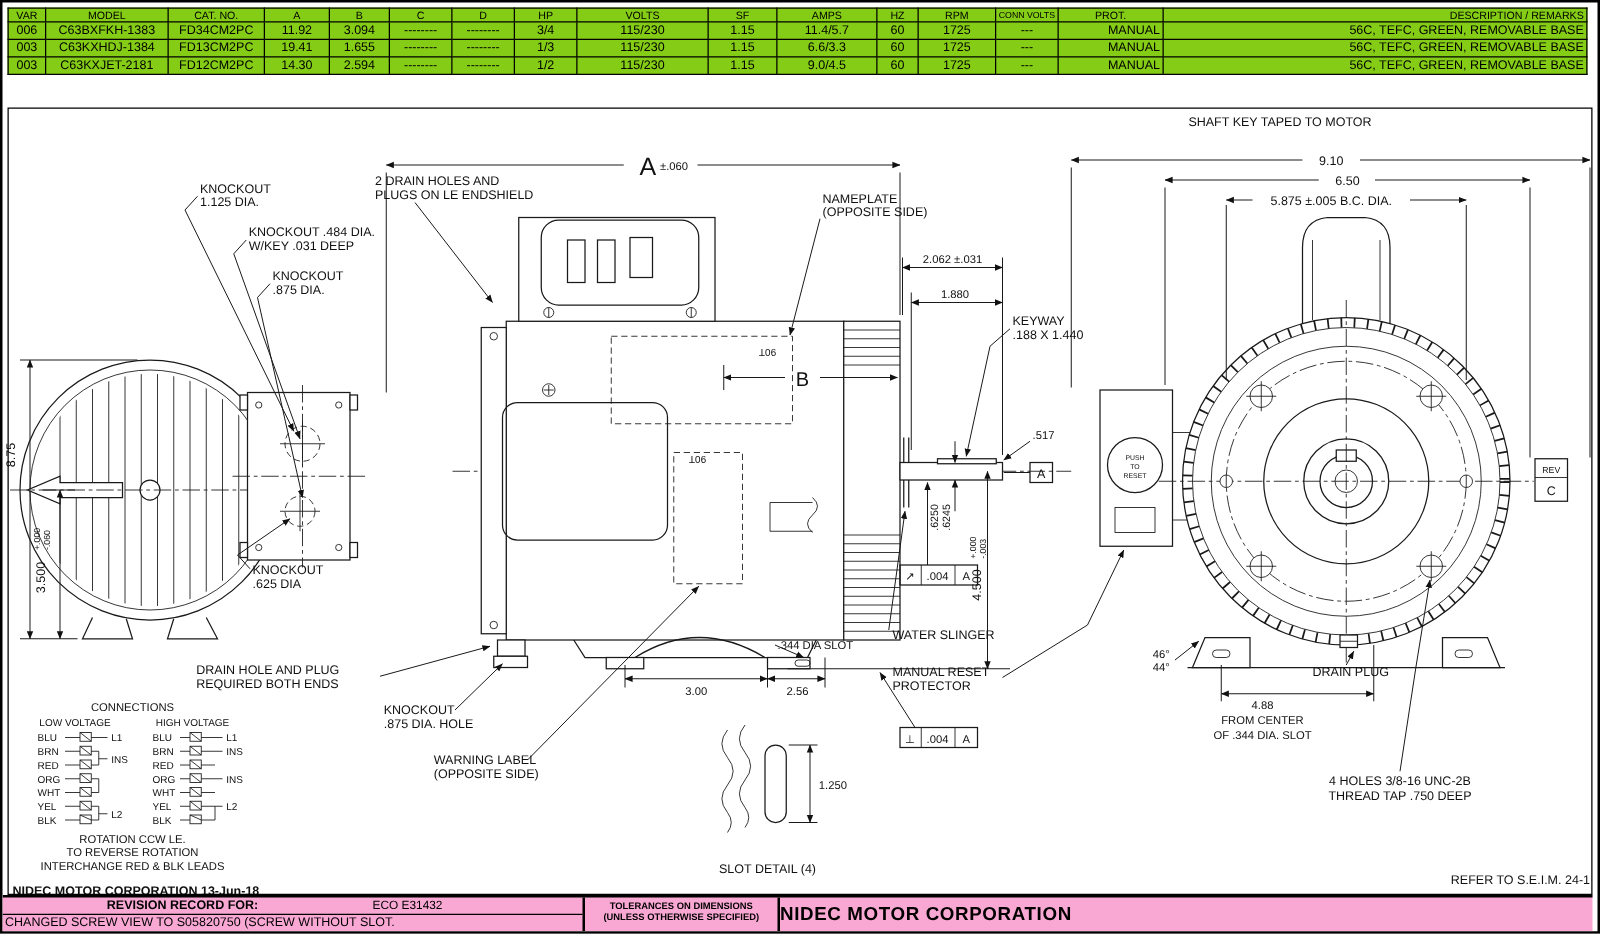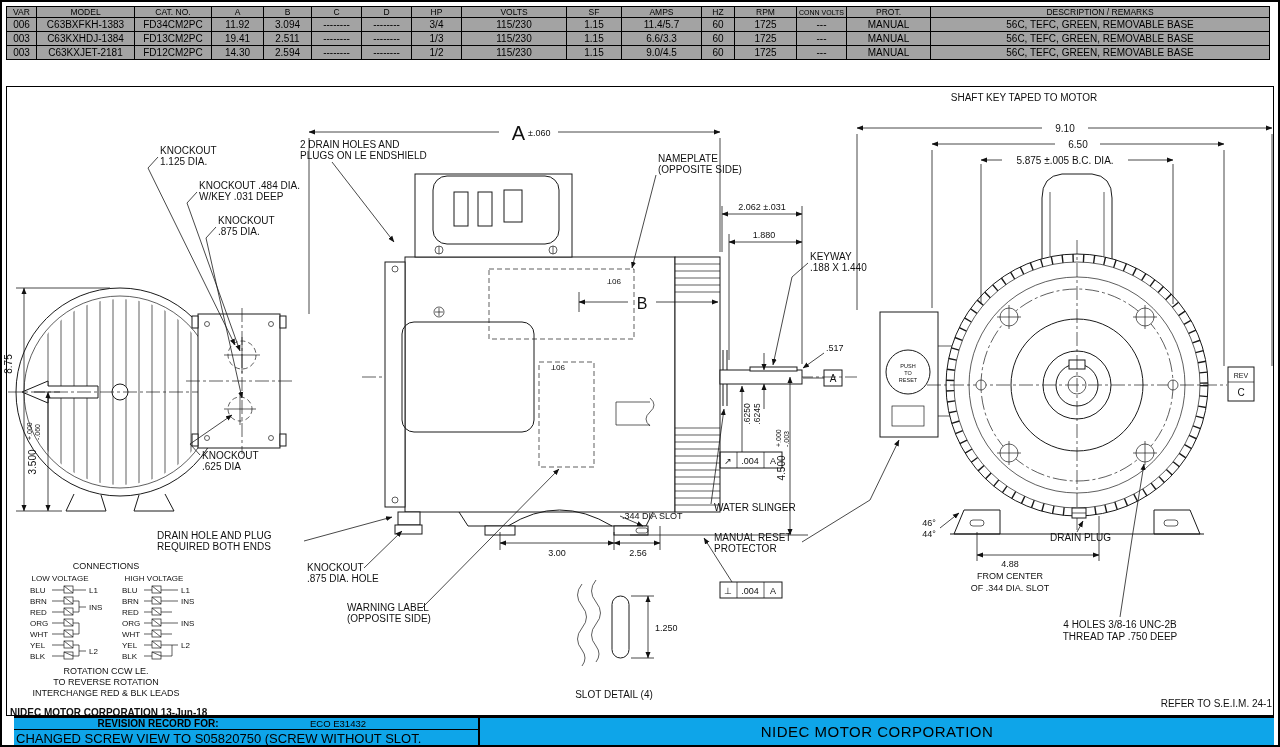--- a/index.html
+++ b/index.html
@@ -1,46 +1,46 @@
 <!DOCTYPE html>
 <html><head>
 <meta charset="utf-8">
 <style>
   html,body{margin:0;padding:0;background:#9a9a9a}
   .sheet{position:relative;width:1280px;height:747px;background:#fff;border:2px solid #000;
          box-sizing:border-box;font-family:"Liberation Sans","DejaVu Sans",sans-serif;overflow:hidden}
   
-  .spec-table{position:absolute;top:4px;left:4px;border-collapse:collapse;table-layout:fixed;background:#a3a3a3}
+  .spec-table{position:absolute;top:4px;left:4px;border-collapse:collapse;table-layout:fixed;background:#84cc16}
   .spec-table th,.spec-table td{border:1px solid #000;font-size:10px;font-weight:normal;
          padding:0 2px;text-align:center;white-space:nowrap;overflow:hidden;height:13px}
   .spec-table th{font-size:8.5px;height:10px}
   .spec-table th.tiny{font-size:7px}
-  .spec-table .lft{text-align:center}
+  .spec-table .lft{text-align:right}
   
   .frame{position:absolute;left:4px;right:4px;top:84px;bottom:29px;border:1.5px solid #000;pointer-events:none}
   
   .canvas{position:absolute;top:62px;left:0}
   svg text{font-family:"Liberation Sans","DejaVu Sans",sans-serif;font-size:10px;fill:#111}
   svg .t55{font-size:5.5px} svg .t7{font-size:7px} svg .t8{font-size:8px} svg .t85{font-size:8.5px}
   svg .t9{font-size:9px} svg .t16{font-size:16px} svg .t20{font-size:20px} svg .b{font-weight:bold}
   .ln{stroke:#1a1a1a;fill:none;stroke-width:1}
   .fw{fill:#fff}
   .thin{stroke-width:.7}
   .dsh{stroke-dasharray:5 3}
   .cl{stroke-dasharray:14 3 3 3}
   .dim,.ldr{stroke:#1a1a1a;fill:none;stroke-width:.8}
   
-  .bottomstrip{position:absolute;left:12px;right:4px;bottom:0;height:27px;display:flex;border-top:2px solid #000;background:#0ea5e9}
+  .bottomstrip{position:absolute;left:0;right:4px;bottom:0;height:27px;display:flex;border-top:2px solid #000;background:#f9a8d4}
   .tb-left{width:466px;border-right:2px solid #000;display:flex;flex-direction:column;box-sizing:border-box}
   .tb-left-top{display:flex;border-bottom:1px solid #000;height:13px;align-items:center}
   .tb-revlabel{width:288px;text-align:center;font-weight:bold;font-size:10px}
   .tb-eco{font-size:9.5px;padding-left:8px}
-  .tb-change{font-size:13px;padding:1px 2px;white-space:nowrap}
+  .tb-change{font-size:10px;padding:1px 2px;white-space:nowrap}
   .tb-mid{width:156px;border-right:2px solid #000;text-align:center;font-size:7.5px;font-weight:bold;padding-top:2px;box-sizing:border-box}
-  .tb-right{flex:1;display:flex;align-items:center;justify-content:center;font-weight:normal;font-size:15px;letter-spacing:.5px}
+  .tb-right{flex:1;display:flex;align-items:center;font-weight:bold;font-size:15px;letter-spacing:.5px}
 </style>
 </head>
 <body>
 
 <div class="sheet">
 
   <table class="spec-table">
     <colgroup>
       <col style="width:30px">
         <col style="width:98px">
@@ -94,21 +94,21 @@
       <td>1725</td>
       <td>---</td>
       <td class="lft">MANUAL</td>
       <td class="lft">56C, TEFC, GREEN, REMOVABLE BASE</td>
     </tr>
     <tr>
       <td>003</td>
       <td>C63KXHDJ-1384</td>
       <td>FD13CM2PC</td>
       <td>19.41</td>
-      <td>2.511</td>
+      <td>1.655</td>
       <td>--------</td>
       <td>--------</td>
       <td>1/3</td>
       <td>115/230</td>
       <td>1.15</td>
       <td>6.6/3.3</td>
       <td>60</td>
       <td>1725</td>
       <td>---</td>
       <td class="lft">MANUAL</td>
@@ -595,18 +595,22 @@
   <div class="frame"></div>
 
   <div class="bottomstrip">
     <div class="tb-left">
       <div class="tb-left-top">
         <div class="tb-revlabel">REVISION RECORD FOR:</div>
         <div class="tb-eco">ECO E31432</div>
       </div>
       <div class="tb-change">CHANGED  SCREW VIEW TO S05820750 (SCREW WITHOUT SLOT.</div>
     </div>
+    <div class="tb-mid">
+      <div>TOLERANCES ON DIMENSIONS</div>
+      <div>(UNLESS OTHERWISE SPECIFIED)</div>
+    </div>
     <div class="tb-right">
       <div>NIDEC MOTOR CORPORATION</div>
     </div>
   </div>
 
 </div>
 
 </body></html>

